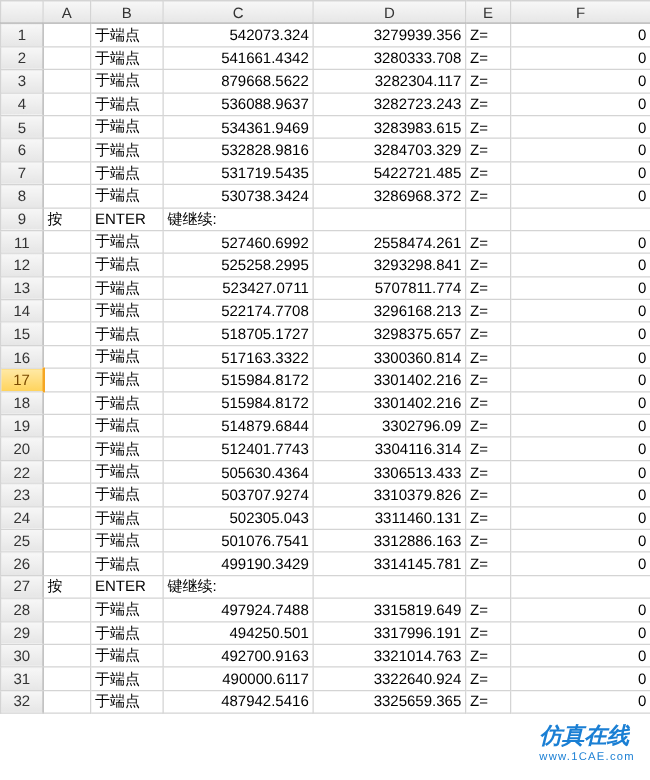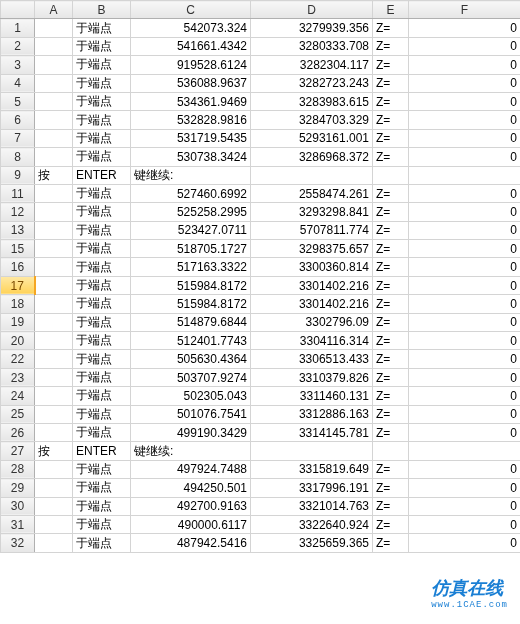--- a/index.html
+++ b/index.html
@@ -59,21 +59,21 @@
     .t-left { text-align: left; }
     .t-right { text-align: right; }
     .sheet tbody td {
       background: #ffffff;
       color: #000;
     }
     .watermark {
       position: absolute;
       right: 12px;
       bottom: 14px;
-      font-family: Liberation Mono, monospace;
+      font-family: Liberation Sans, sans-serif;
       font-size: 18px;
       color: #1a7fd4;
       font-style: italic;
       font-weight: 600;
       pointer-events: none;
       text-shadow: 0 0 2px rgba(255,255,255,0.8);
       margin-top: 15px;
     }
     .watermark .sub {
       font-size: 9px;
@@ -135,21 +135,21 @@
         <td class="t-left">于端点</td>
         <td class="t-right">541661.4342</td>
         <td class="t-right">3280333.708</td>
         <td class="t-left">Z=</td>
         <td class="t-right">0</td>
       </tr>
       <tr>
         <th>3</th>
         <td class="t-left"></td>
         <td class="t-left">于端点</td>
-        <td class="t-right">919528.6124</td>
+        <td class="t-right">879668.5622</td>
         <td class="t-right">3282304.117</td>
         <td class="t-left">Z=</td>
         <td class="t-right">0</td>
       </tr>
       <tr>
         <th>4</th>
         <td class="t-left"></td>
         <td class="t-left">于端点</td>
         <td class="t-right">536088.9637</td>
         <td class="t-right">3282723.243</td>
@@ -172,21 +172,21 @@
         <td class="t-right">532828.9816</td>
         <td class="t-right">3284703.329</td>
         <td class="t-left">Z=</td>
         <td class="t-right">0</td>
       </tr>
       <tr>
         <th>7</th>
         <td class="t-left"></td>
         <td class="t-left">于端点</td>
         <td class="t-right">531719.5435</td>
-        <td class="t-right">5293161.001</td>
+        <td class="t-right">5422721.485</td>
         <td class="t-left">Z=</td>
         <td class="t-right">0</td>
       </tr>
       <tr>
         <th>8</th>
         <td class="t-left"></td>
         <td class="t-left">于端点</td>
         <td class="t-right">530738.3424</td>
         <td class="t-right">3286968.372</td>
         <td class="t-left">Z=</td>
@@ -218,20 +218,29 @@
         <td class="t-right">3293298.841</td>
         <td class="t-left">Z=</td>
         <td class="t-right">0</td>
       </tr>
       <tr>
         <th>13</th>
         <td class="t-left"></td>
         <td class="t-left">于端点</td>
         <td class="t-right">523427.0711</td>
         <td class="t-right">5707811.774</td>
+        <td class="t-left">Z=</td>
+        <td class="t-right">0</td>
+      </tr>
+      <tr>
+        <th>14</th>
+        <td class="t-left"></td>
+        <td class="t-left">于端点</td>
+        <td class="t-right">522174.7708</td>
+        <td class="t-right">3296168.213</td>
         <td class="t-left">Z=</td>
         <td class="t-right">0</td>
       </tr>
       <tr>
         <th>15</th>
         <td class="t-left"></td>
         <td class="t-left">于端点</td>
         <td class="t-right">518705.1727</td>
         <td class="t-right">3298375.657</td>
         <td class="t-left">Z=</td>

